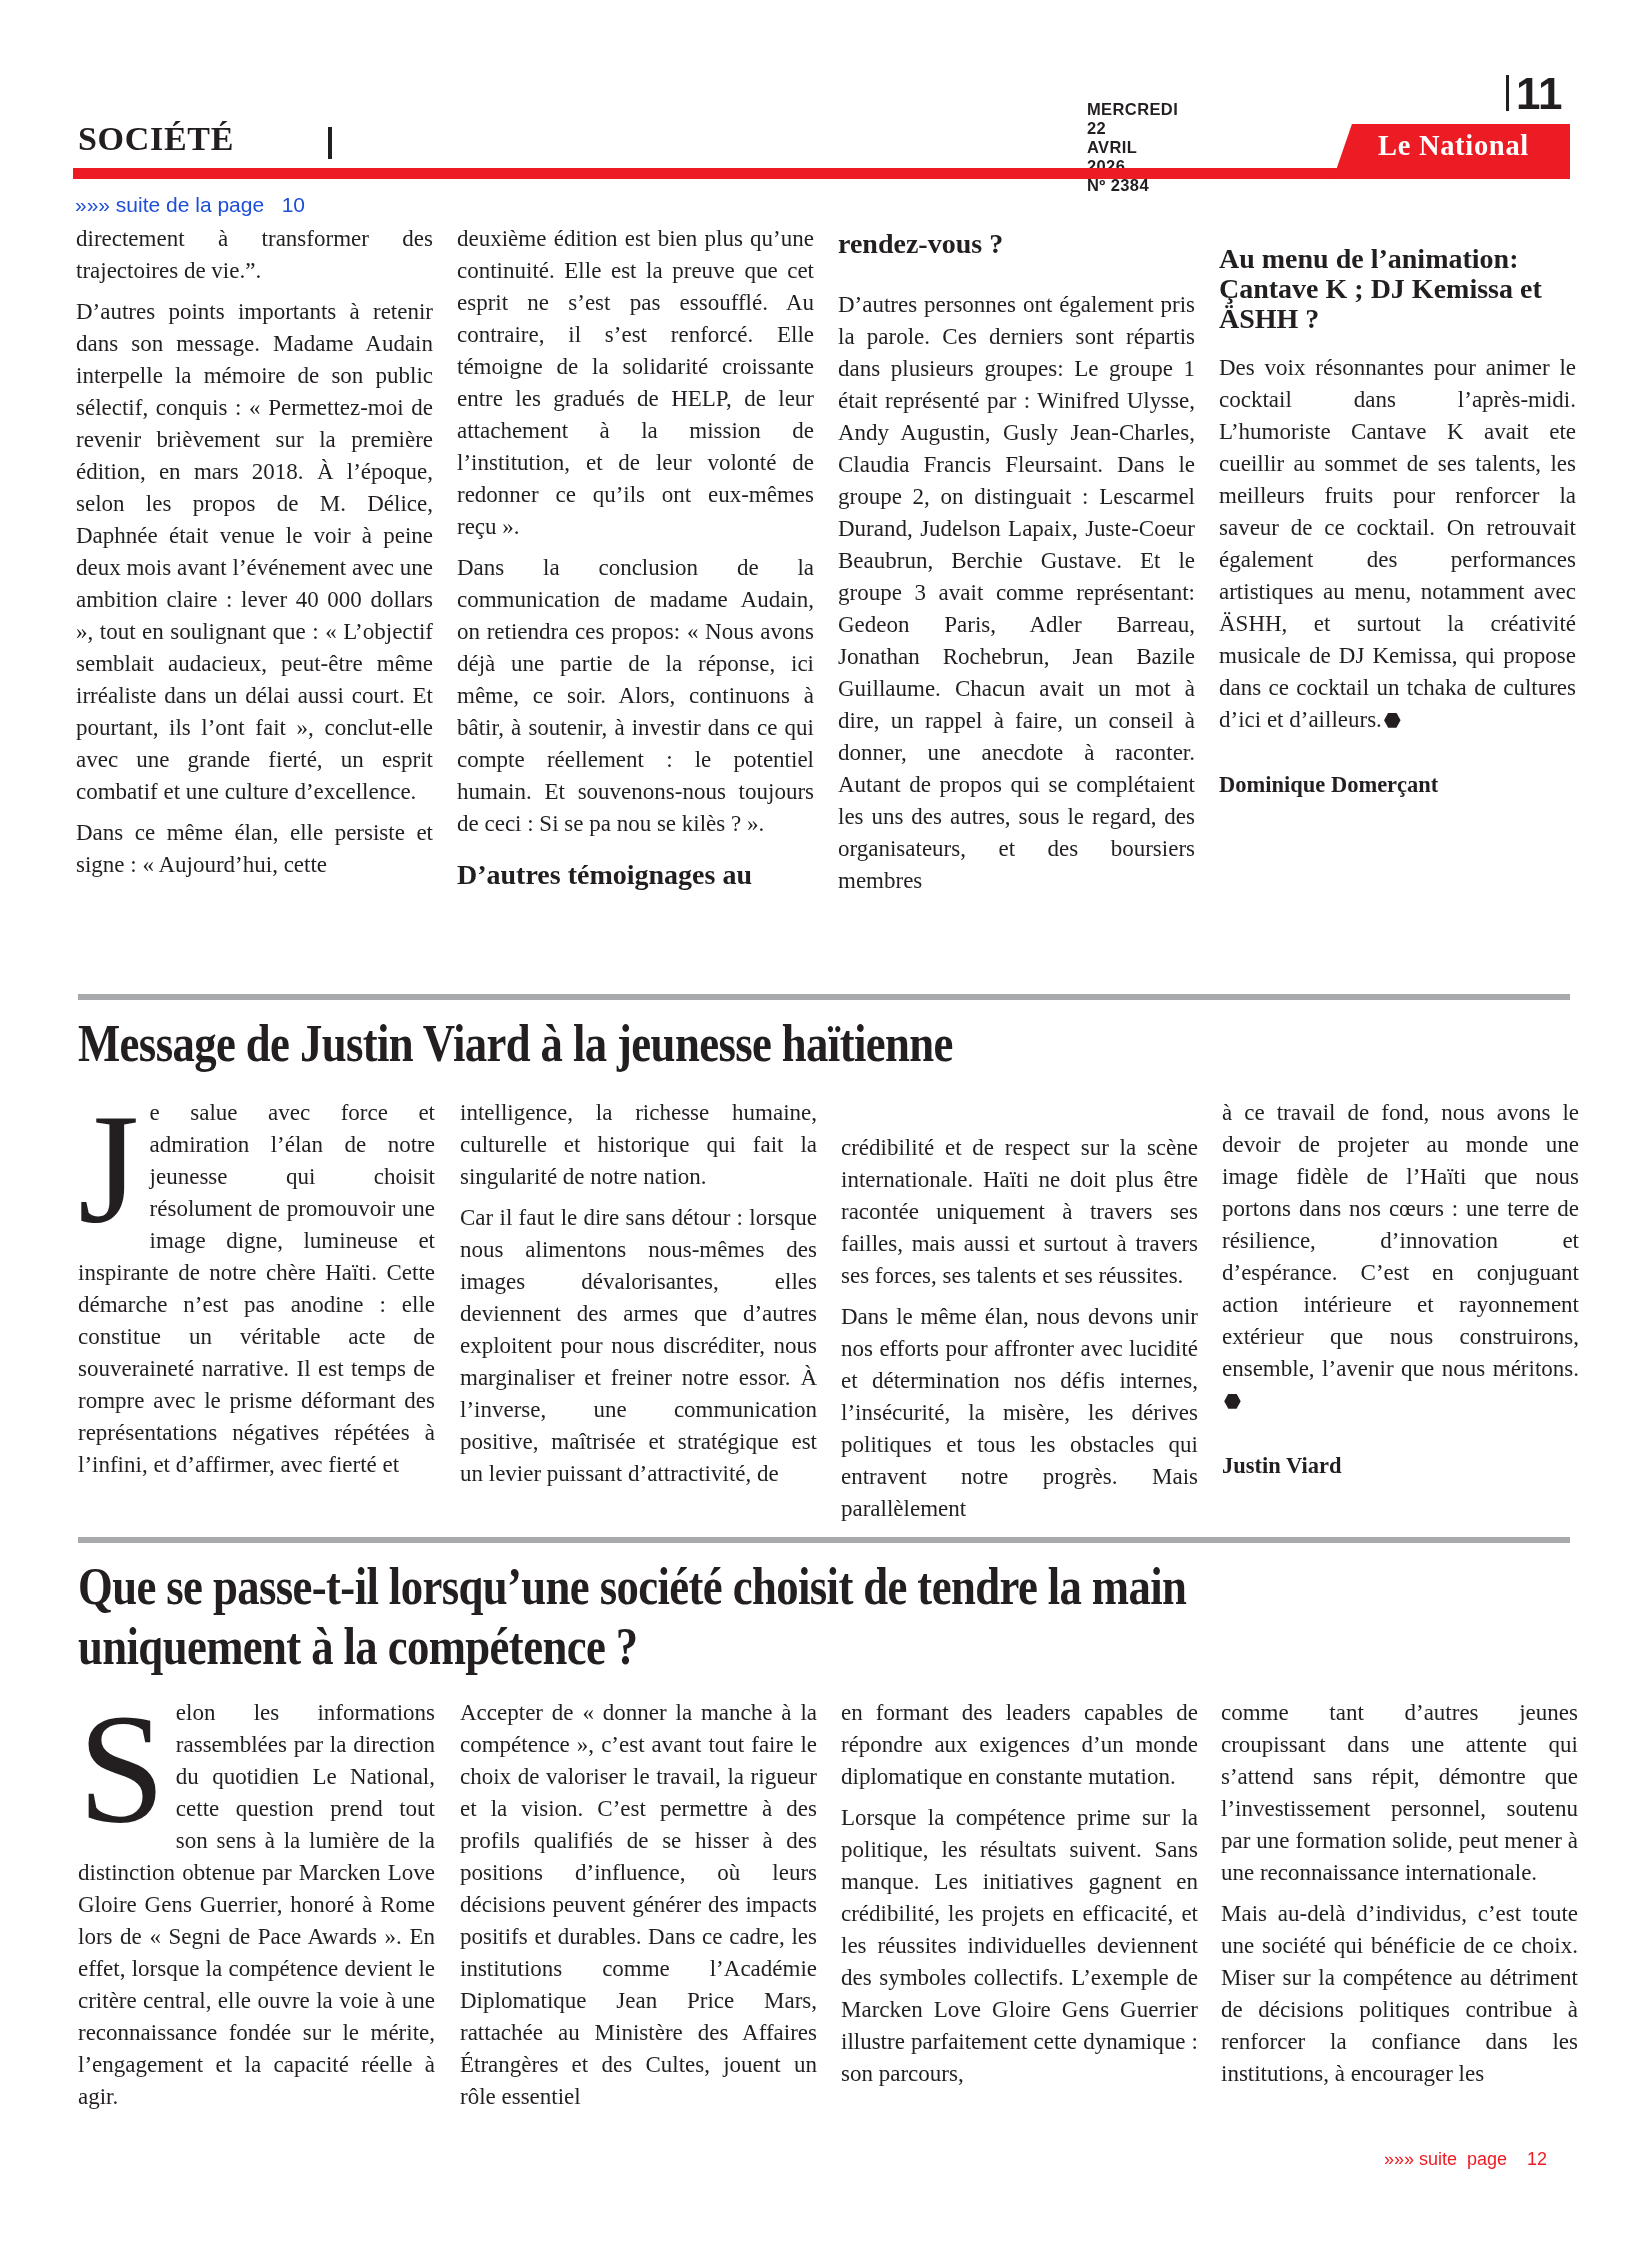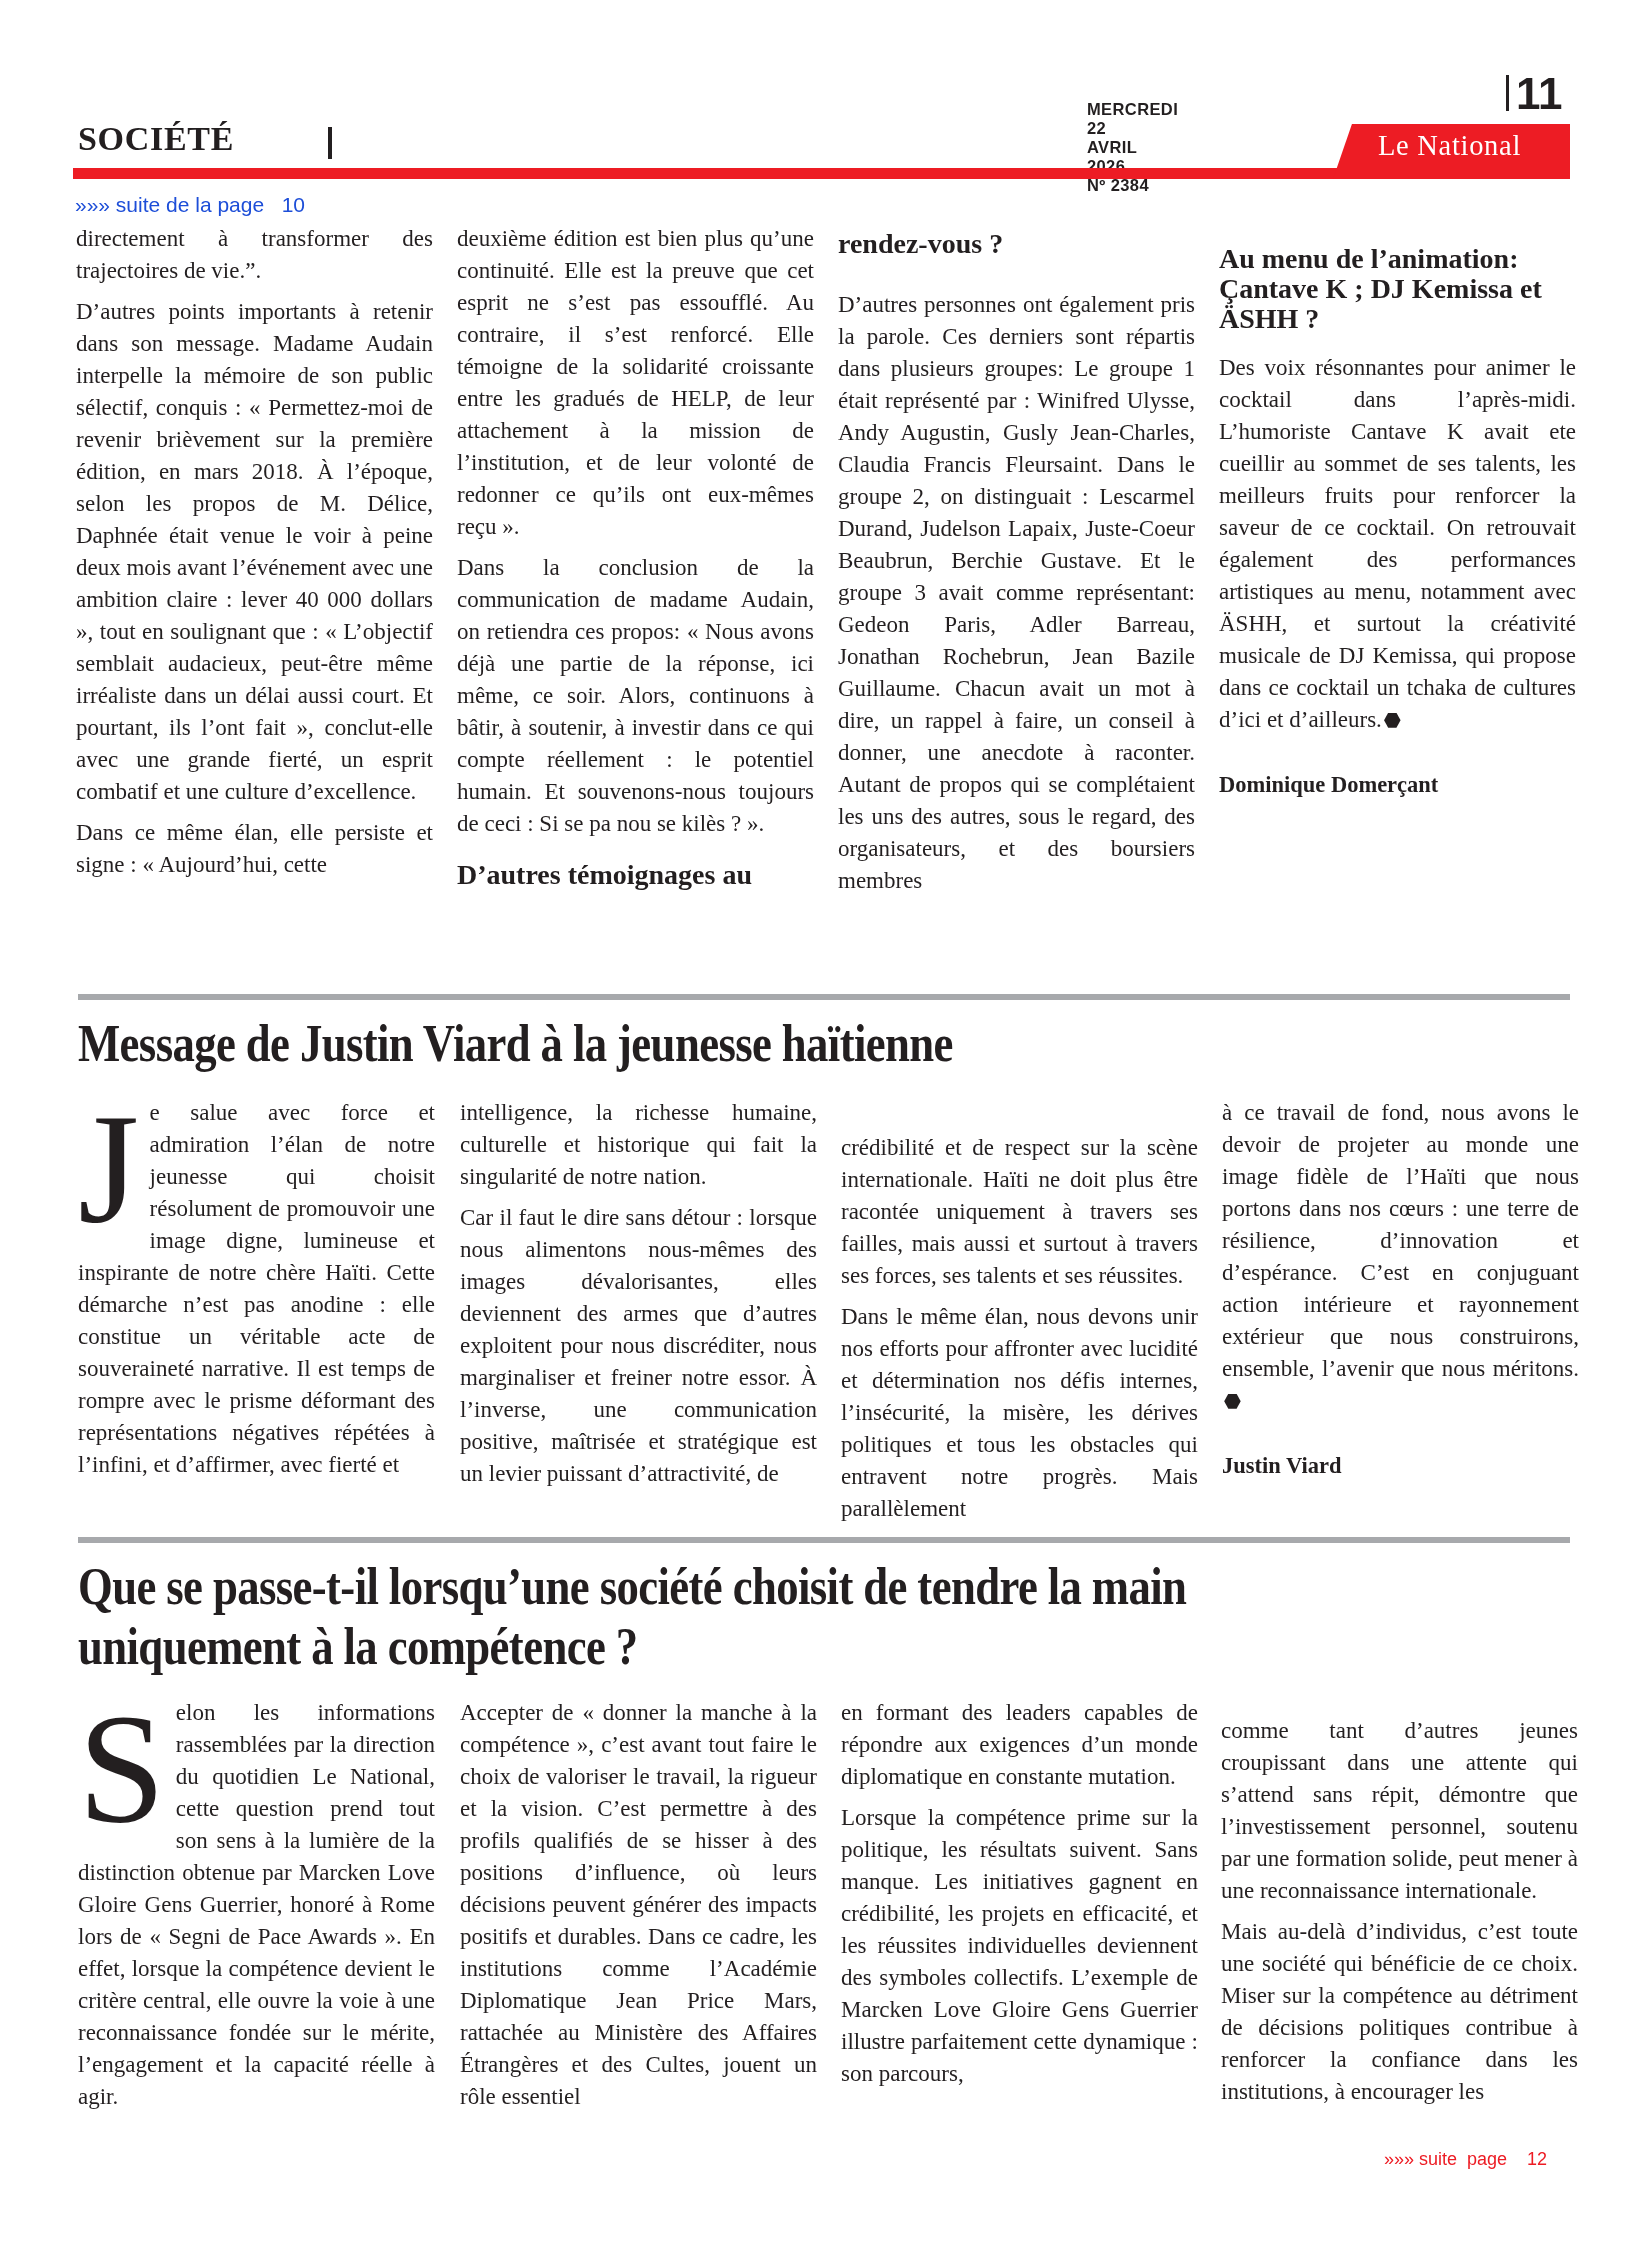--- a/index.html
+++ b/index.html
@@ -7,21 +7,21 @@
 
   
   .meta { position: absolute; top: 81px; left: 1077px; font-family: "Liberation Sans", sans-serif; font-weight: bold; font-size: 16.5px; letter-spacing: 0.4px; white-space: pre; }
   .meta span { display: inline-block; }
   .page-sep { position: absolute; left: 1506px; top: 75px; width: 3px; height: 36px; background: #231f20; }
   .page-num { position: absolute; left: 1516px; top: 69px; font-family: "Liberation Sans", sans-serif; font-weight: bold; font-size: 44px; }
   .section { position: absolute; left: 78px; top: 120px; font-family: "Liberation Serif", serif; font-weight: bold; font-size: 34px; letter-spacing: 0.7px; }
   .section-sep { position: absolute; left: 328px; top: 127px; width: 3.7px; height: 31.5px; background: #231f20; }
   .redline { position: absolute; left: 73px; top: 168px; width: 1497px; height: 10.5px; background: #ed1c24; }
   .brand-tab { position: absolute; left: 1333px; top: 124px; width: 237px; height: 55px; background: #ed1c24; clip-path: polygon(8% 0, 100% 0, 100% 100%, 0 100%); }
-  .brand { position: absolute; left: 1378px; top: 130px; font-family: "Liberation Serif", serif; font-weight: normal; font-size: 28.5px; color: #ffffff; letter-spacing: 0.7px; }
+  .brand { position: absolute; left: 1378px; top: 130px; font-family: "Liberation Serif", serif; font-weight: bold; font-size: 28.5px; color: #ffffff; letter-spacing: 0.7px; }
   .cont-from { position: absolute; left: 75px; top: 193px; font-family: "Liberation Sans", sans-serif; font-size: 21px; color: #1d4ed8; white-space: pre; }
 
   
   .col { position: absolute; width: 357px; font-family: "Liberation Serif", serif; font-size: 23px; line-height: 32px; text-align: justify; }
   .col p { margin: 0 0 9px 0; }
   .col h3 { font-family: "Liberation Serif", serif; font-weight: bold; font-size: 28px; line-height: 30px; margin: 0; text-align: left; }
   .byline { font-weight: bold; font-size: 22.5px; }
   .end-mark { display: inline-block; width: 16.5px; height: 15px; background: #231f20; clip-path: polygon(25% 0, 75% 0, 100% 50%, 75% 100%, 25% 100%, 0 50%); margin-left: 2.2px; vertical-align: -0.7px; }
 
   .grey-rule { position: absolute; left: 78px; width: 1492px; height: 6px; background: #a7a9ac; }
@@ -109,19 +109,19 @@
 
 <div class="col" style="left:460px; top:1697px;">
   <p>Accepter de « donner la manche à la compétence », c’est avant tout faire le choix de valoriser le travail, la rigueur et la vision. C’est permettre à des profils qualifiés de se hisser à des positions d’influence, où leurs décisions peuvent générer des impacts positifs et durables. Dans ce cadre, les institutions comme l’Académie Diplomatique Jean Price Mars, rattachée au Ministère des Affaires Étrangères et des Cultes, jouent un rôle essentiel</p>
 </div>
 
 <div class="col" style="left:841px; top:1697px;">
   <p>en formant des leaders capables de répondre aux exigences d’un monde diplomatique en constante mutation.</p>
   <p>Lorsque la compétence prime sur la politique, les résultats suivent. Sans manque. Les initiatives gagnent en crédibilité, les projets en efficacité, et les réussites individuelles deviennent des symboles collectifs. L’exemple de Marcken Love Gloire Gens Guerrier illustre parfaitement cette dynamique : son parcours,</p>
 </div>
 
-<div class="col" style="left:1221px; top:1697px;margin-top:18px;">
+<div class="col" style="left:1221px; top:1697px;">
   <p>comme tant d’autres jeunes croupissant dans une attente qui s’attend sans répit, démontre que l’investissement personnel, soutenu par une formation solide, peut mener à une reconnaissance internationale.</p>
   <p>Mais au-delà d’individus, c’est toute une société qui bénéficie de ce choix. Miser sur la compétence au détriment de décisions politiques contribue à renforcer la confiance dans les institutions, à encourager les</p>
 </div>
 
 <div class="cont-to">»»» suite  page    12</div>
 
 
 </body></html>

